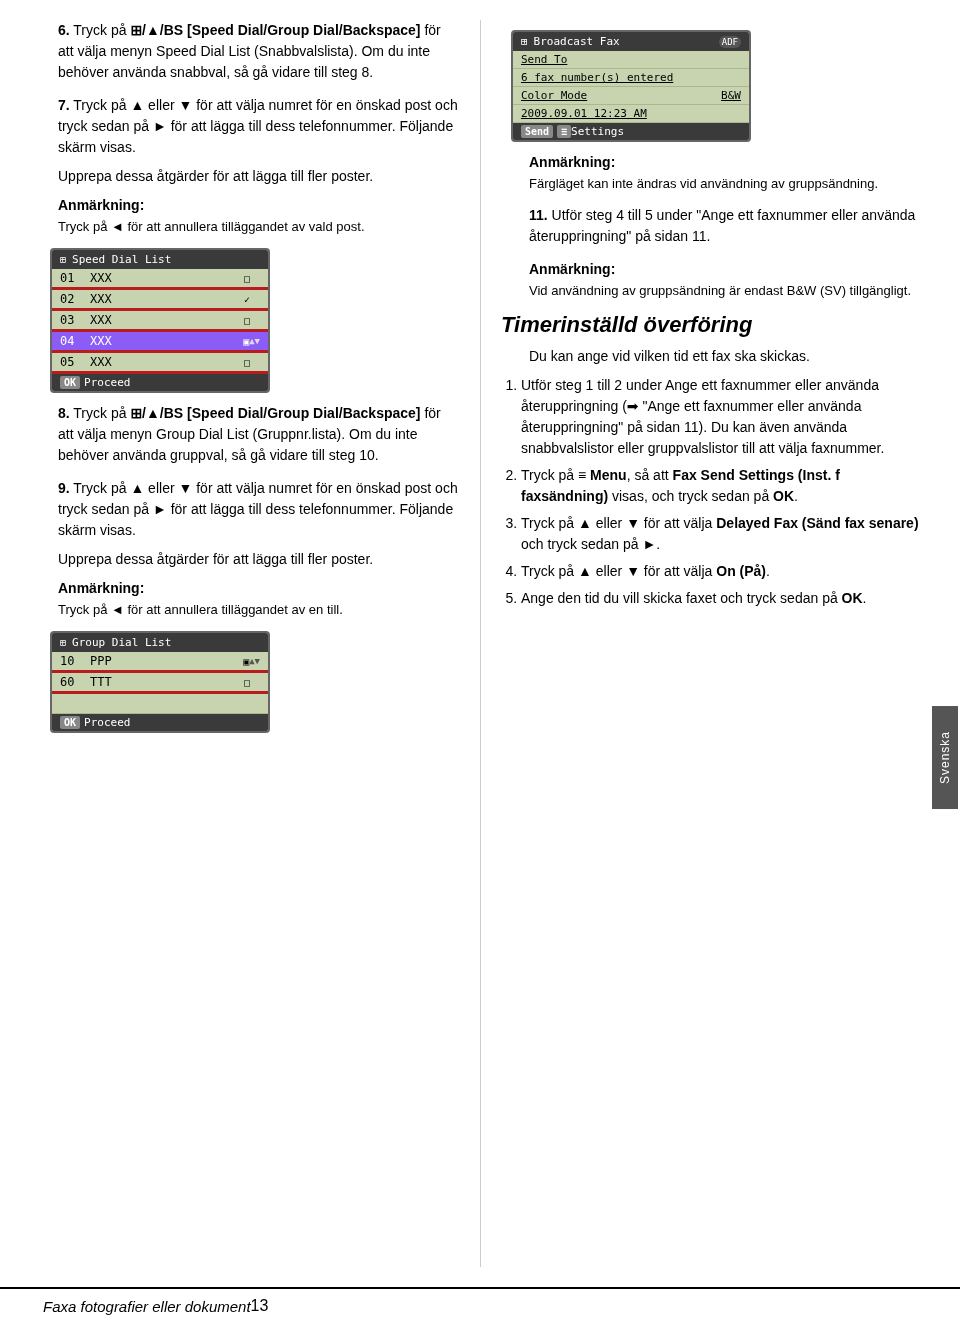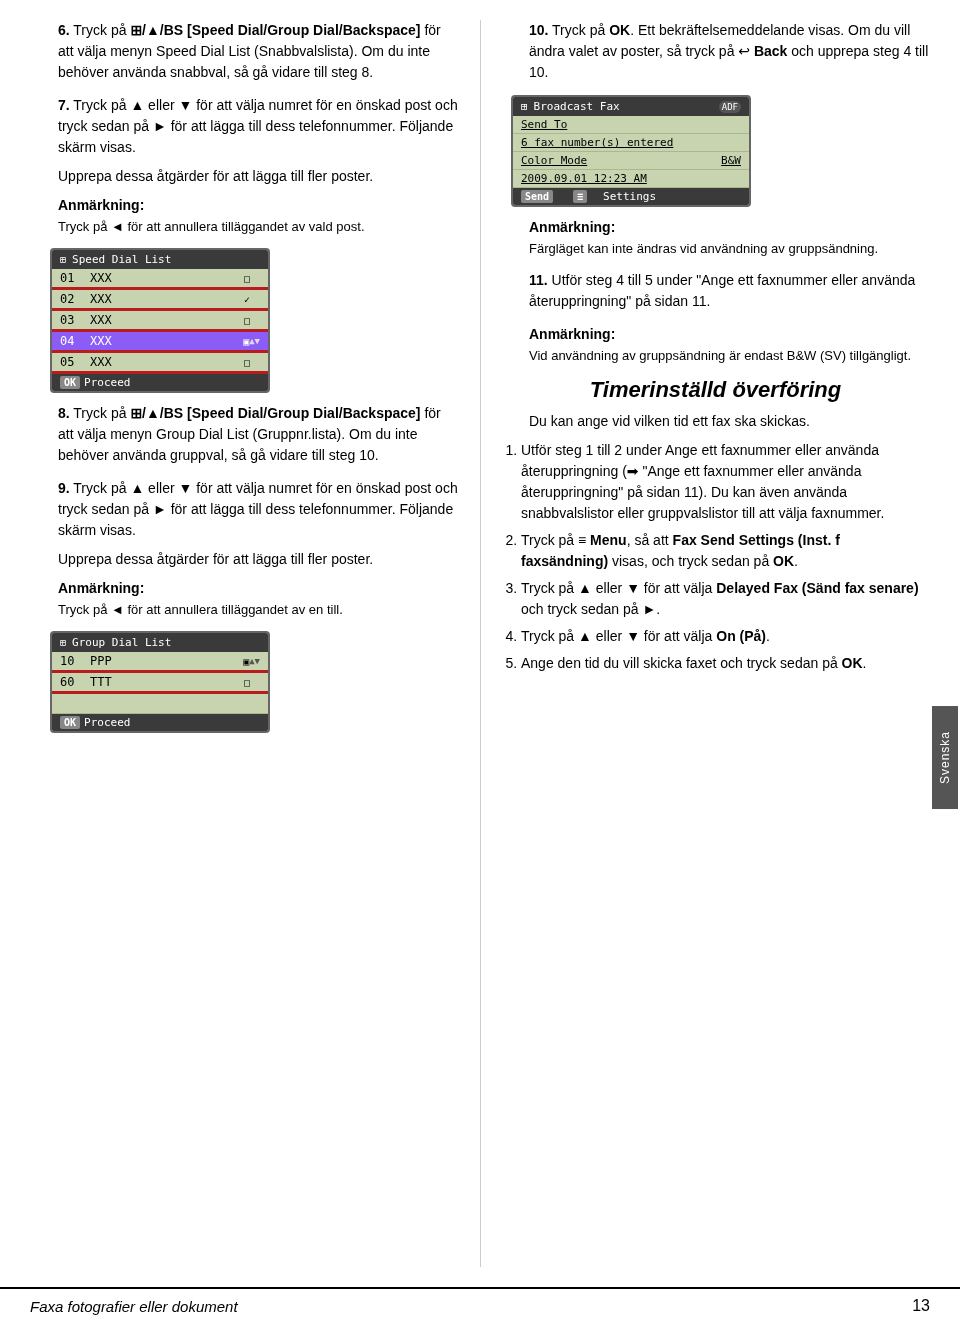--- a/index.html
+++ b/index.html
@@ -29,23 +29,23 @@
     }
     .right-column {
       width: 460px;
       padding-left: 20px;
       border-left: 1px solid #ccc;
       position: relative;
     }
     .footer {
       border-top: 2px solid #000;
       display: flex;
-      justify-content: space-between;
-      align-items: center;
-      padding: 8px 30px;
+      justify-content: flex-start;
+      align-items: center;
+      padding: 8px 43px;
       font-style: italic;
       font-size: 15px;
     }
     .footer-page {
       font-style: normal;
       font-weight: normal;
       font-size: 16px;
     }
 
     
@@ -163,34 +163,33 @@
       border-bottom: 1px solid #aab890;
       font-size: 11px;
       text-decoration: underline;
     }
     .broadcast-footer {
       background: #3a3a3a;
       color: #fff;
       padding: 2px 8px;
       display: flex;
       align-items: center;
-      gap: 16px;
+      gap: 0;
       font-size: 11px;
     }
 
     .section-block {
       margin-bottom: 12px;
     }
 
     .timerinstall-heading {
       font-style: italic;
       font-weight: bold;
       font-size: 22px;
       margin: 12px 0 8px 0;
-      text-align: center;
     }
 
     ol {
       padding-left: 20px;
       margin-bottom: 8px;
     }
     ol li {
       margin-bottom: 6px;
       line-height: 1.5;
     }
@@ -299,26 +298,20 @@
         <div class="lcd-footer">
           <span class="ok-btn">OK</span>
           <span>Proceed</span>
         </div>
       </div>
 
     </div>
 
     <div class="right-column" style="position:relative;">
 
-      <div class="section-block">
-        <p>
-          <span class="bold">10.</span>
-          Tryck på <strong>OK</strong>. Ett bekräftelsemeddelande visas. Om du vill ändra valet av poster, så tryck på ↩ <strong>Back</strong> och upprepa steg 4 till 10.
-        </p>
-      </div>
 
       <div class="broadcast-screen">
         <div class="broadcast-header">
           <div style="display:flex; align-items:center; gap:6px;">
             <span>⊞</span>
             <span>Broadcast Fax</span>
           </div>
           <span class="adf-badge">ADF</span>
         </div>
         <div class="broadcast-row">

